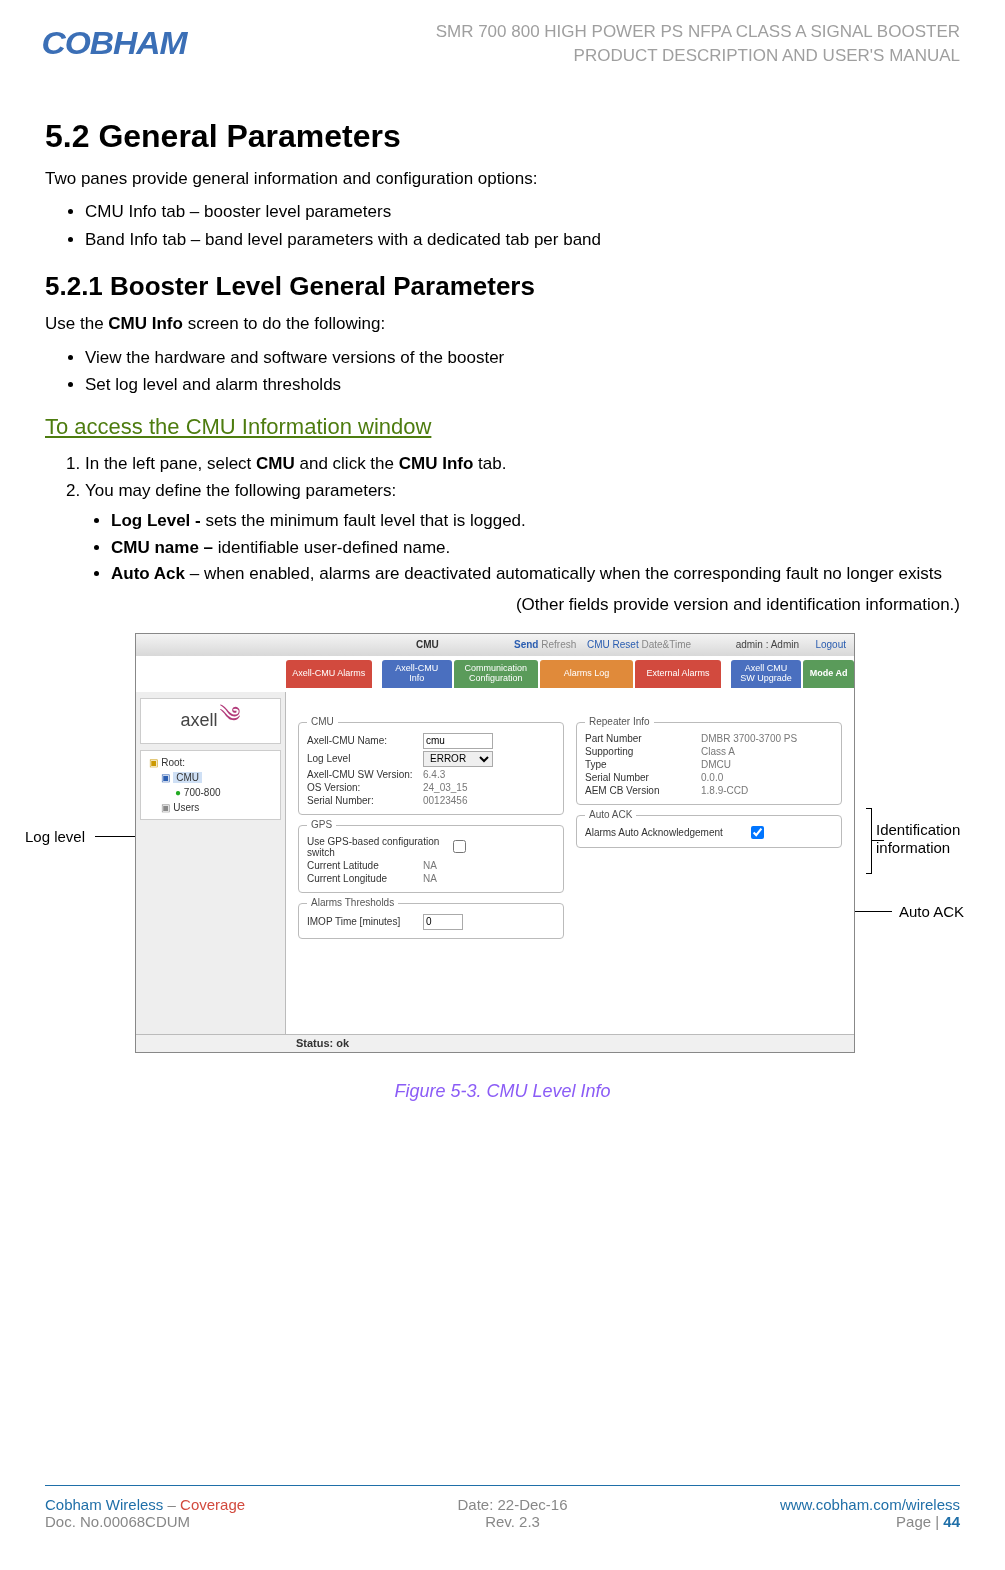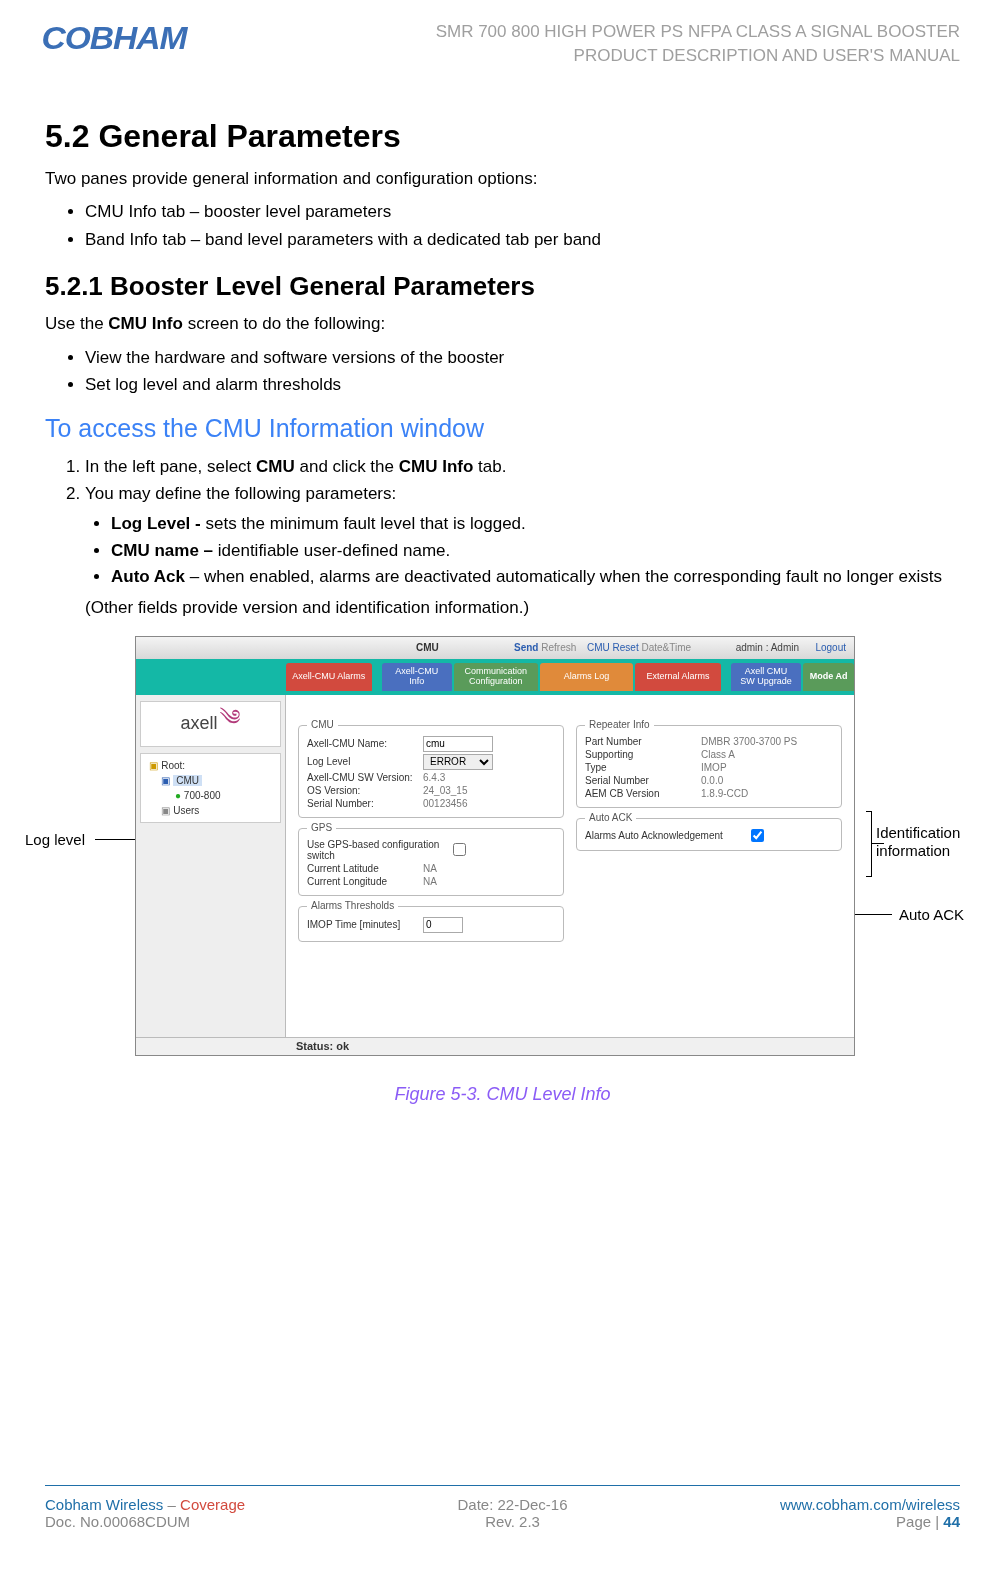--- a/index.html
+++ b/index.html
@@ -8,21 +8,21 @@
     height: 1570px;
     background: #fff;
     font-family: Verdana, Geneva, sans-serif;
     color: #000;
     position: relative;
     padding: 20px 45px 0 45px;
   }
   .header-row {
     display: flex;
     justify-content: space-between;
-    align-items: flex-start;
+    align-items: center;
     margin-bottom: 50px;
   }
   .logo {
     font-family: Arial, sans-serif;
     font-size: 32px;
     font-weight: 900;
     font-style: italic;
     color: #3b6fb6;
     letter-spacing: -1px;
     transform: scaleX(1.05);
@@ -64,24 +64,25 @@
     line-height: 1.6;
   }
   ul.subbullets {
     list-style: disc;
     margin: 4px 0 4px 26px;
     font-size: 17px;
     line-height: 1.55;
   }
   .bold { font-weight: bold; }
   .access-heading {
-    color: #3b82f6;
+    color: #4d7c0f;
     font-family: "Century Gothic", Arial, sans-serif;
-    font-size: 25px;
+    font-size: 22px;
     margin: 16px 0 10px 0;
+    text-decoration: underline;
   }
   .figure-wrap {
     position: relative;
     margin: 14px 0 8px 0;
     height: 440px;
   }
   .annot {
     position: absolute;
     font-size: 15px;
     color: #000;
@@ -133,21 +134,21 @@
   .shot-top .cmu-label { font-weight: bold; position:absolute; left:280px; }
   .shot-top .link { color: #2a5db0; margin-left: 8px; }
   .shot-top .grey { color: #888; }
   .shot-top .admin { position:absolute; right:55px; color:#444;}
   .shot-top .logout { position:absolute; right:8px; color:#2a5db0;}
   .tab-row {
     height: 36px;
     display: flex;
     padding-left: 150px;
     gap: 2px;
-    background:#14b8a6;
+    background:#ffffff;
     align-items:center;
   }
   .tab {
     display:flex; align-items:center; justify-content:center;
     text-align:center;
     color:#fff;
     font-size:9px;
     padding:3px 6px;
     border-radius:3px 3px 0 0;
     height: 28px;
@@ -285,21 +286,21 @@
   <li>
     <span>In the left pane, select </span><span class="bold">CMU</span><span> and click the </span><span class="bold">CMU Info</span><span> tab.</span>
   </li>
   <li>
     <span>You may define the following parameters:</span>
     <ul class="subbullets">
       <li><span class="bold">Log Level - </span><span>sets the minimum fault level that is logged.</span></li>
       <li><span class="bold">CMU name – </span><span> identifiable user-defined name.</span></li>
       <li><span class="bold">Auto Ack</span><span> – when enabled, alarms are deactivated automatically when the corresponding fault no longer exists</span></li>
     </ul>
-    <div style="">(Other fields provide version and identification information.)</div>
+    <div style="text-align:right;">(Other fields provide version and identification information.)</div>
   </li>
 </ol>
 
 <div class="figure-wrap">
   <div class="annot" style="left:-20px; top:195px;">Log level</div>
   <div class="annot-line" style="left:50px; top:203px; width:220px;"></div>
 
   <div class="annot" style="right:-26px; top:188px; width:110px;">Identification information</div>
   <div class="annot-bracket" style="right:88px; top:175px; height:66px;"></div>
   <div class="annot-line" style="right:76px; top:207px; width:12px;"></div>
@@ -395,21 +396,21 @@
             <div class="kv">
                 <span class="k">Part Number</span>
                 <span class="v">DMBR 3700-3700 PS</span>
               </div>
             <div class="kv">
                 <span class="k">Supporting</span>
                 <span class="v">Class A</span>
               </div>
             <div class="kv">
                 <span class="k">Type</span>
-                <span class="v">IMOP</span>
+                <span class="v">DMCU</span>
               </div>
             <div class="kv">
                 <span class="k">Serial Number</span>
                 <span class="v">0.0.0</span>
               </div>
             <div class="kv">
                 <span class="k">AEM CB Version</span>
                 <span class="v">1.8.9-CCD</span>
               </div>
           </div>

